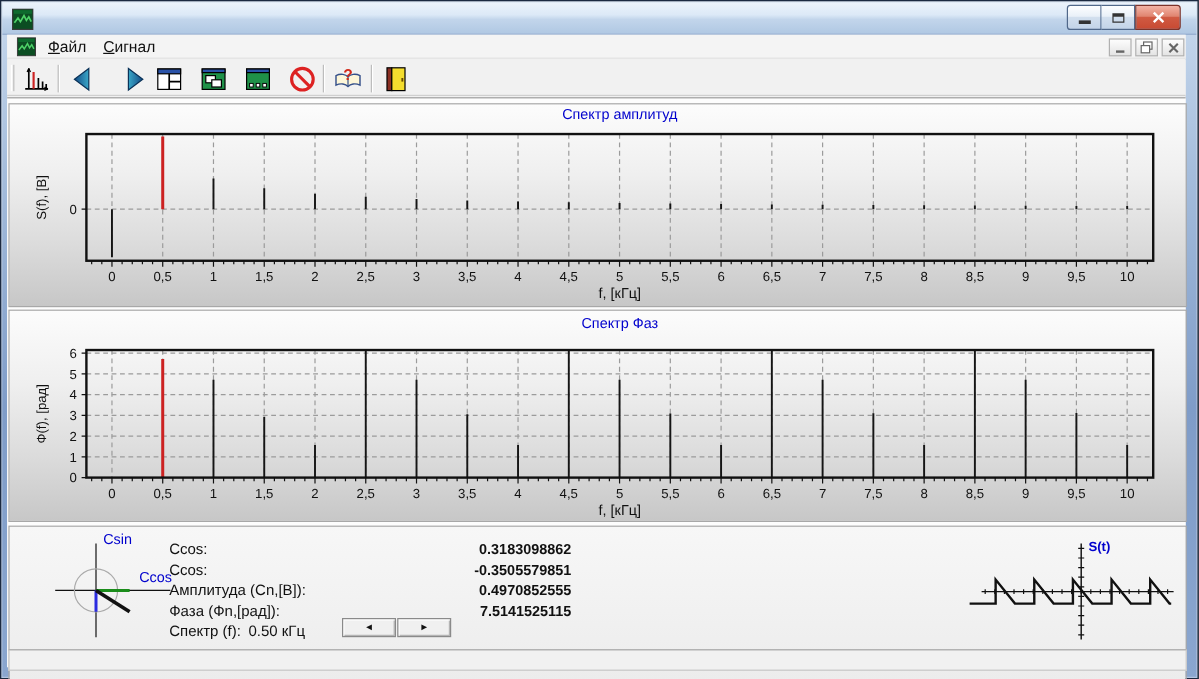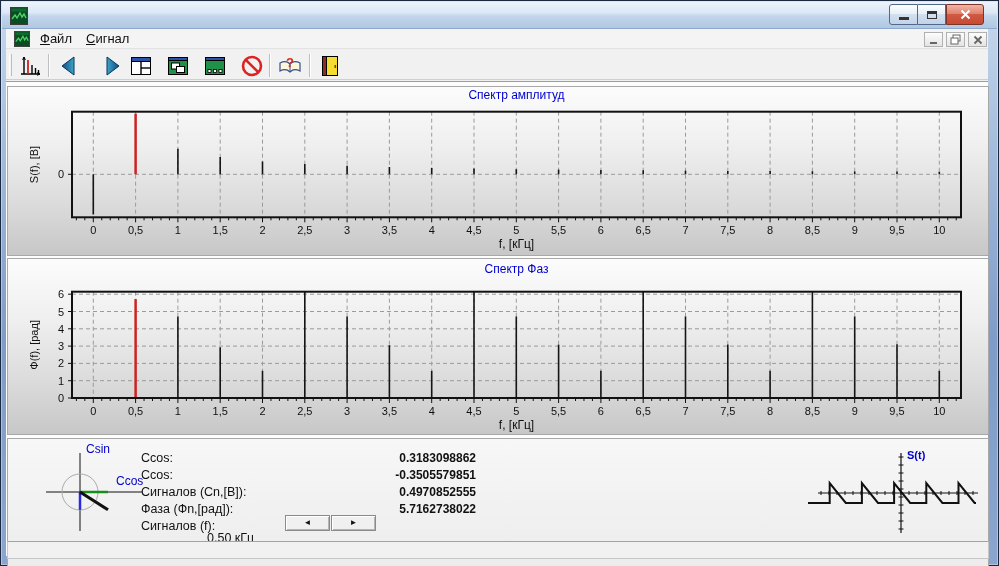--- a/index.html
+++ b/index.html
@@ -41,21 +41,21 @@
   .panel-amp{top:4px;height:170px;}
   .panel-phase{top:176px;height:177px;}
   .panel-info{top:356px;height:130px;background:linear-gradient(180deg,#f7f7f7,#ececec);}
   .statusbar{position:absolute;left:1px;top:459px;width:982px;height:18px;background:#f1f1f1;
     border:1px solid #c6c6c6;border-top-color:#a3a3a3;}
   .chart-svg{position:absolute;left:0;top:0;}
   svg text{font-family:"Liberation Sans",sans-serif;}
   .info-row{position:absolute;font-size:12.5px;color:#111;white-space:nowrap;}
   .info-lbl{position:absolute;left:0;top:0;}
   .info-val{position:absolute;left:103px;width:232px;text-align:right;font-weight:700;font-size:12px;font-family:"Liberation Sans",sans-serif;}
-  .freq-val{position:absolute;left:66px;top:0;font-size:12.5px;margin-top:12px;}
+  .freq-val{position:absolute;left:66px;top:0;font-size:12.5px;}
   .nav-btn{position:absolute;top:76px;width:45px;height:16px;border:1px solid #8a8a8a;
     background:#f0f0f0;box-shadow:inset 1px 1px 0 #ffffff, inset -1px -1px 0 #b4b4b4;
     font-size:8px;line-height:14px;text-align:center;color:#111;padding:0;cursor:default;}
   .nav-prev{left:277px;} .nav-next{left:323px;}
 </style>
 </head>
 <body>
 
 <div class="window">
 
@@ -591,29 +591,29 @@
 
         <div class="info-row" style="left:133px;top:12px">
           <span class="info-lbl">Ccos:</span>
           <span class="info-val">0.3183098862</span>
         </div>
         <div class="info-row" style="left:133px;top:29px">
           <span class="info-lbl">Ccos:</span>
           <span class="info-val">-0.3505579851</span>
         </div>
         <div class="info-row" style="left:133px;top:46px">
-          <span class="info-lbl">Сигналов (Cn,[B]):</span>
+          <span class="info-lbl">Амплитуда (Cn,[B]):</span>
           <span class="info-val">0.4970852555</span>
         </div>
         <div class="info-row" style="left:133px;top:63px">
           <span class="info-lbl">Фаза (Фn,[рад]):</span>
-          <span class="info-val">5.7162738022</span>
+          <span class="info-val">7.5141525115</span>
         </div>
         <div class="info-row" style="left:133px;top:80px">
-          <span class="info-lbl">Сигналов (f):</span>
+          <span class="info-lbl">Спектр (f):</span>
           <span class="freq-val">0.50 кГц</span>
         </div>
 
         <button class="nav-btn nav-prev">◄</button>
         <button class="nav-btn nav-next">►</button>
 
         <svg id="signal-svg" class="chart-svg" style="left:785px;top:2px" width="195" height="96">
             <line x1="25" y1="52" x2="185" y2="52" stroke="#111" stroke-width="1.2"></line>
             <line x1="108" y1="12" x2="108" y2="92" stroke="#111" stroke-width="1.2"></line>
             <line x1="28" y1="50" x2="28" y2="54" stroke="#111" stroke-width="1"></line>

